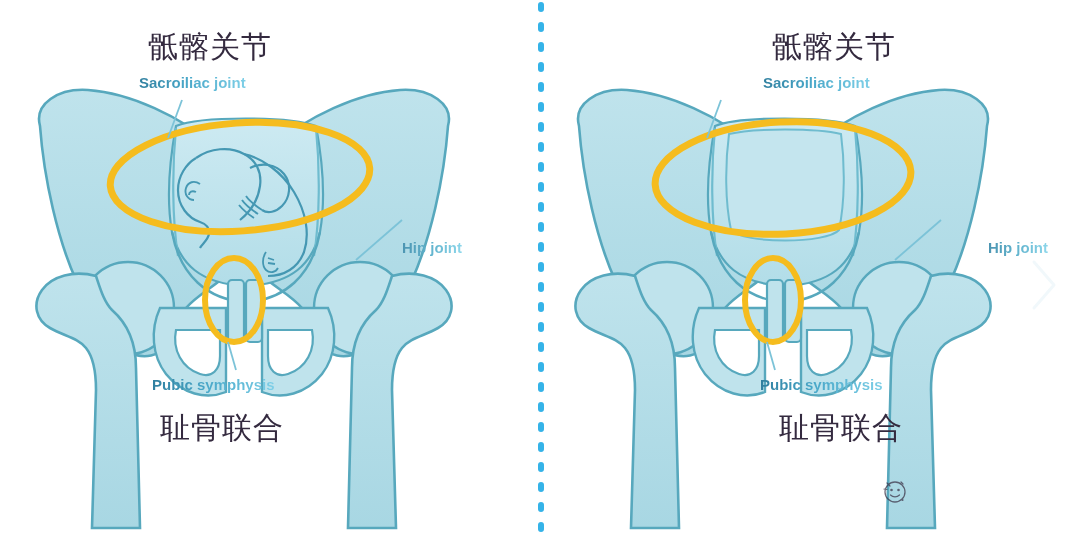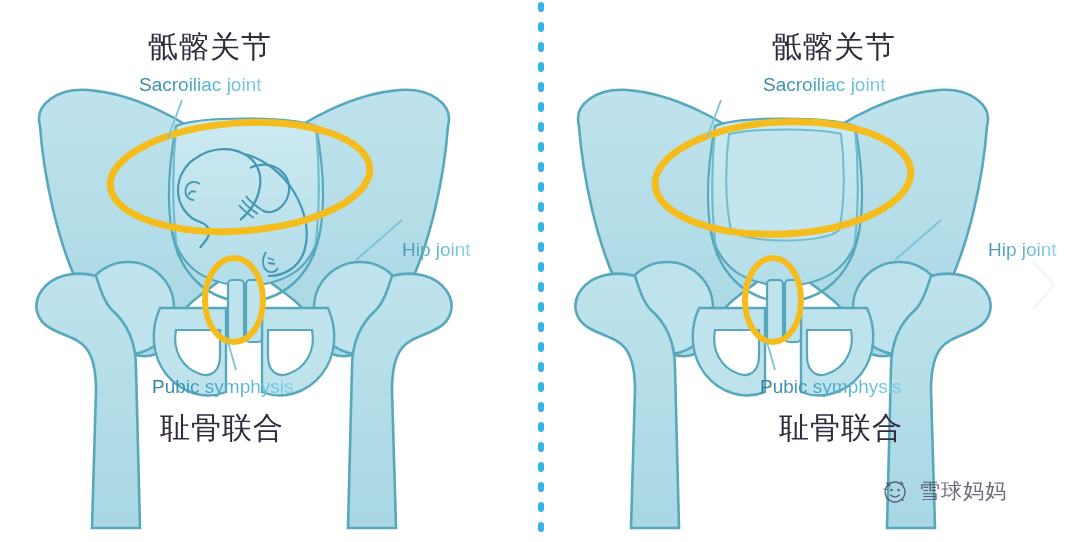--- a/index.html
+++ b/index.html
@@ -42,22 +42,22 @@
     font-family: "Liberation Sans", sans-serif;
     font-size: 30px;
     font-weight: 400;
     color: #342a3f;
     letter-spacing: 1px;
     white-space: nowrap;
   }
   .en-label {
     position: absolute;
     font-family: "Liberation Sans", sans-serif;
-    font-size: 19px;
-    font-weight: 400;
+    font-size: 15px;
+    font-weight: 700;
     white-space: nowrap;
     background: linear-gradient(100deg, #2f7e9e 0%, #4aa8c9 45%, #7fd0e8 100%);
     -webkit-background-clip: text;
     background-clip: text;
     color: transparent;
     -webkit-text-fill-color: transparent;
   }
   .en-label.pale {
     background: linear-gradient(100deg, #4b93b0 0%, #62b4ce 50%, #8fd8ec 100%);
     -webkit-background-clip: text;
@@ -390,16 +390,15 @@
 
   <div id="watermark">
     <svg width="30" height="30" viewBox="0 0 30 30">
       <circle cx="15" cy="16" r="10" fill="none" stroke="#3b3246" stroke-width="1.3"></circle>
       <circle cx="11.5" cy="14" r="1.3" fill="#3b3246"></circle>
       <circle cx="18.5" cy="14" r="1.3" fill="#3b3246"></circle>
       <path d="M 10.5 19 C 13 21.5, 17 21.5, 19.5 19" fill="none" stroke="#3b3246" stroke-width="1.2" stroke-linecap="round"></path>
       <path d="M 7 7 L 10 10 M 4 13 L 7 13.5 M 21 6 L 23 8" fill="none" stroke="#3b3246" stroke-width="1.2" stroke-linecap="round"></path>
       <circle cx="22.5" cy="24" r="1.1" fill="#3b3246"></circle>
     </svg>
-    <span class="wm-text">雪球妈妈</span>
   </div>
 
 </div>
 
 </body></html>

